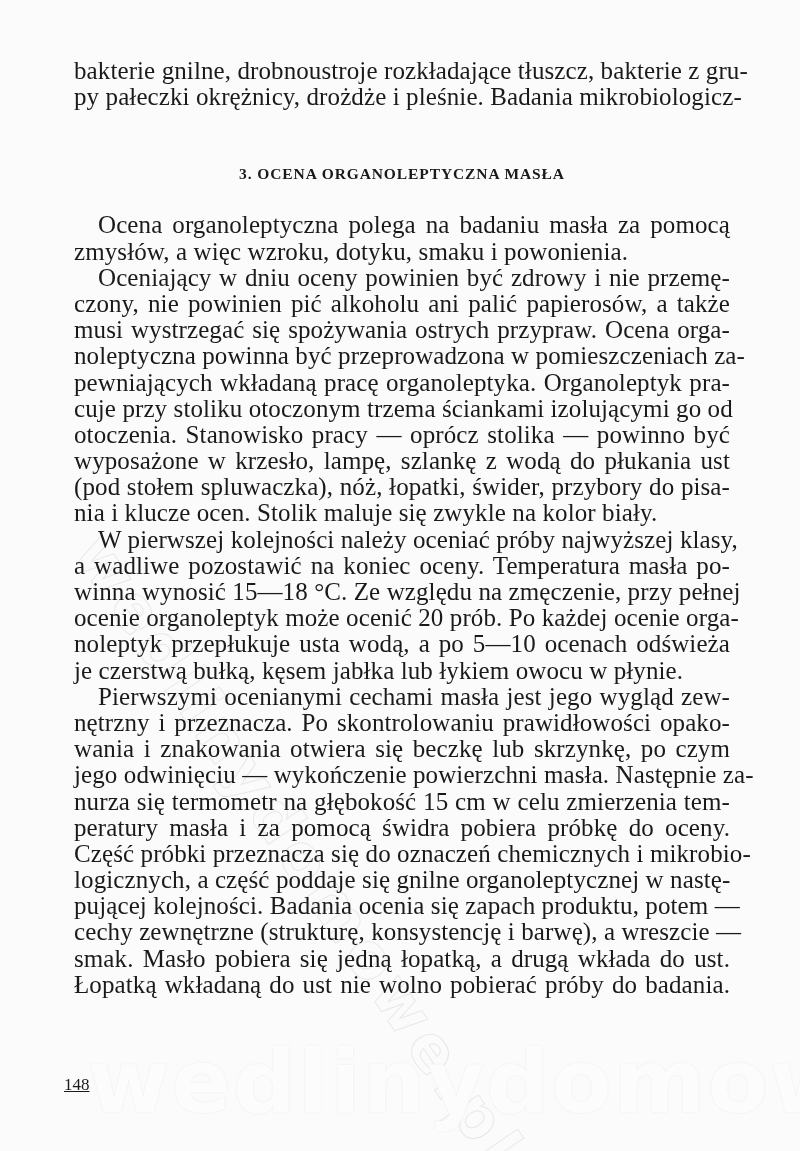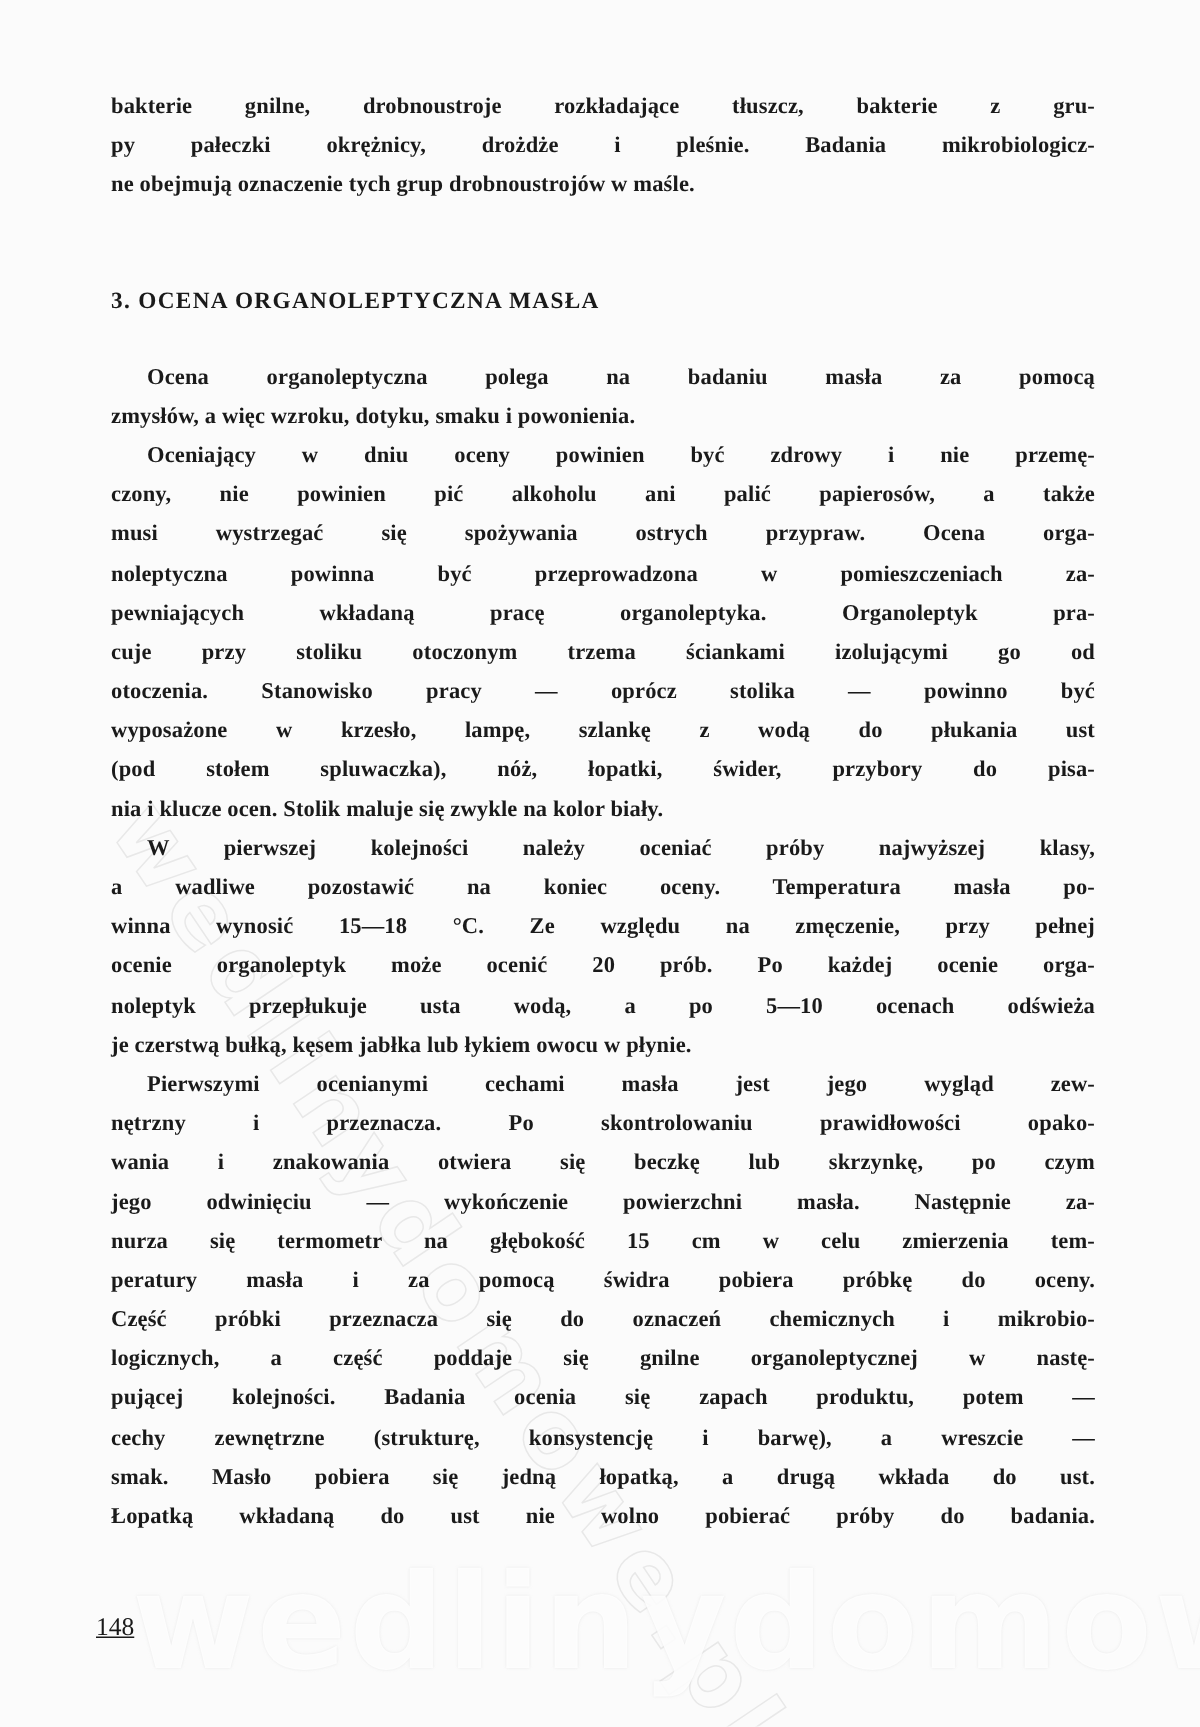--- a/index.html
+++ b/index.html
@@ -2,29 +2,29 @@
 <html><head>
 <meta charset="utf-8">
 <style>
   html, body { margin: 0; padding: 0; }
   body {
     width: 800px; height: 1151px; background: #fbfbfb; position: relative; overflow: hidden;
     font-family: "Liberation Serif", "DejaVu Serif", serif; color: #1a1a1a;
   }
   .page { position: absolute; left: 74px; top: 58px; width: 656px; }
   .line {
-    font-size: 15px; line-height: 26.2px; height: 26.2px; white-space: nowrap;
-    text-align: justify; text-align-last: justify; letter-spacing: 0.1px; font-weight: bold;
+    font-size: 25px; line-height: 26.2px; height: 26.2px; white-space: nowrap;
+    text-align: justify; text-align-last: justify; letter-spacing: 0.1px;
   }
   .line.last { text-align-last: left; }
   .indent { padding-left: 24px; }
   .heading {
     font-family: "Liberation Serif", "DejaVu Serif", serif;
     font-weight: bold; font-size: 15.5px; letter-spacing: 0.9px;
-    margin-top: 55px; margin-bottom: 27px; height: 20px;
+    text-align: center; margin-top: 55px; margin-bottom: 27px; height: 20px;
   }
   .page-number { position: absolute; left: 64px; top: 1075px; font-size: 17px; text-decoration: underline; }
   .wm-bottom {
     position: absolute; left: 88px; top: 1030px; font-family: "DejaVu Sans", sans-serif; font-weight: bold;
     font-size: 88px; letter-spacing: 2px; color: rgba(255,255,255,0.85);
     text-shadow: 0 0 2px rgba(200,200,200,0.35); pointer-events: none;
   }
   .wm-diag {
     position: absolute; left: 120px; top: 520px; transform: rotate(56deg); transform-origin: left top;
     font-family: "DejaVu Sans", sans-serif; font-weight: bold; font-size: 62px; letter-spacing: 6px;
@@ -33,21 +33,20 @@
 </style>
 </head>
 <body>
 
 <div class="wm-diag">wedlinydomowe.pl</div>
 
 <div class="page">
   <div>
     <div class="line">bakterie gnilne, drobnoustroje rozkładające tłuszcz, bakterie z gru-</div>
     <div class="line">py pałeczki okrężnicy, drożdże i pleśnie. Badania mikrobiologicz-</div>
-    <div class="line last">ne obejmują oznaczenie tych grup drobnoustrojów w maśle.</div>
   </div>
 
   <div class="heading">3. OCENA ORGANOLEPTYCZNA MASŁA</div>
 
   <div>
     <div class="line indent">Ocena organoleptyczna polega na badaniu masła za pomocą</div>
     <div class="line last">zmysłów, a więc wzroku, dotyku, smaku i powonienia.</div>
   </div>
 
   <div>

